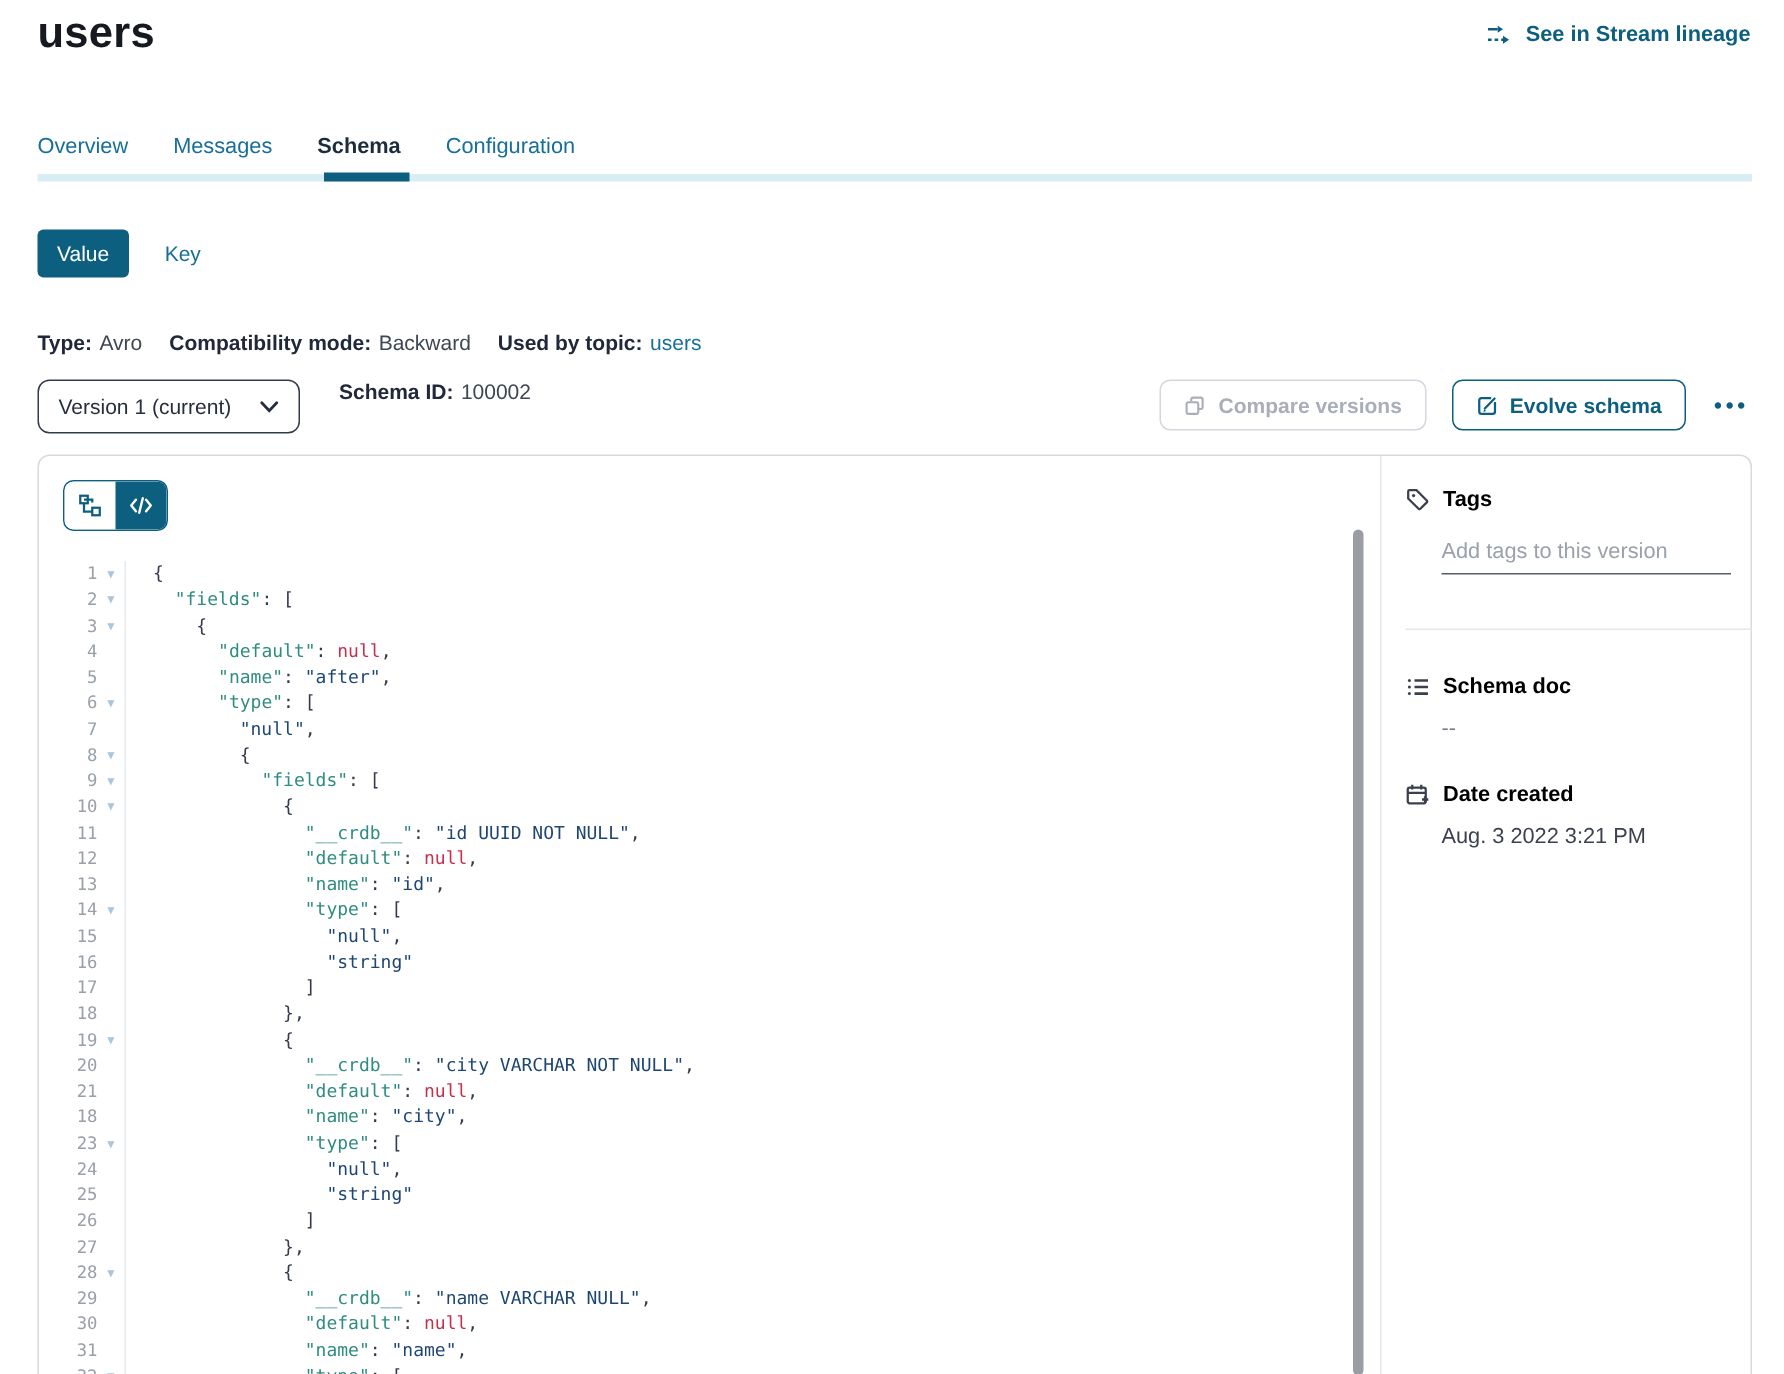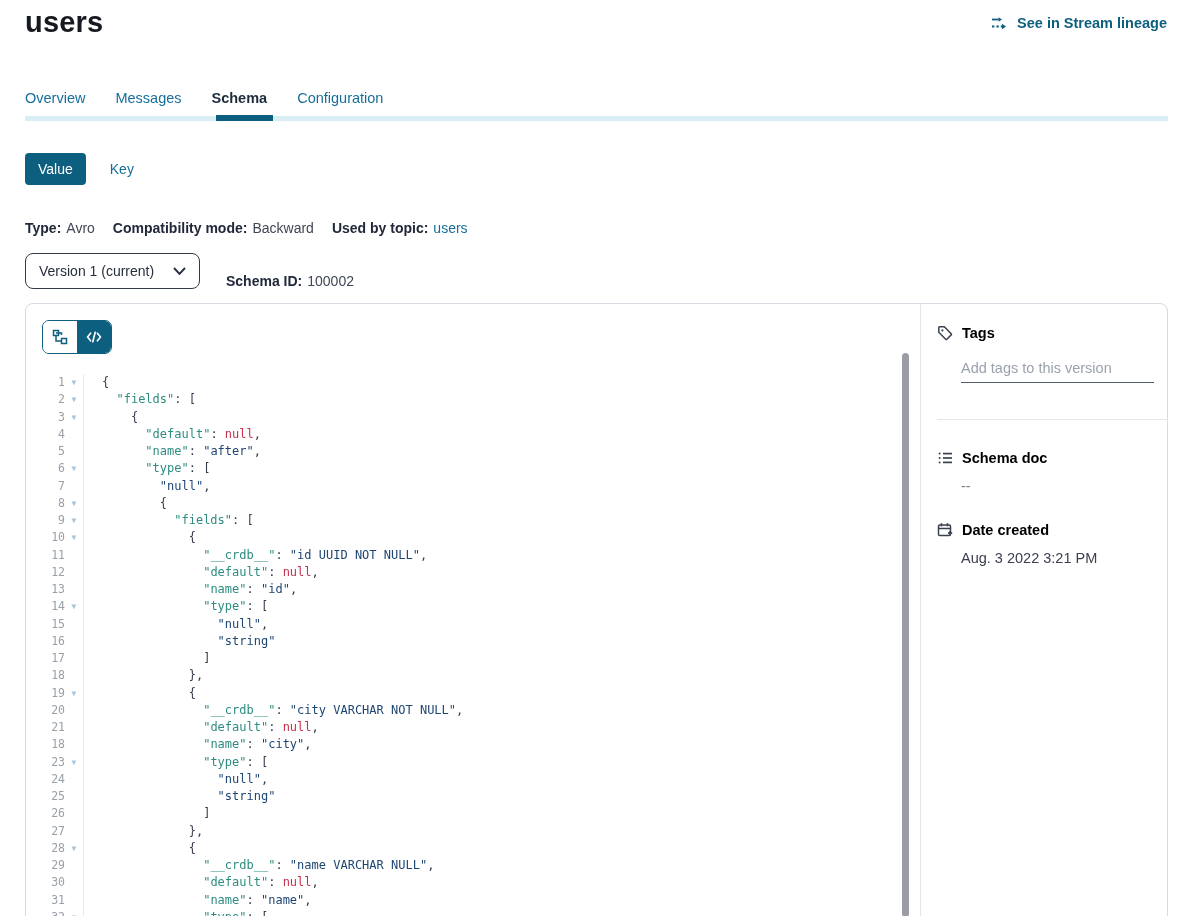--- a/index.html
+++ b/index.html
@@ -28,21 +28,21 @@
   .value-btn{height:32px;padding:15px 13px;background:var(--accent);color:#fff;border:none;border-radius:4px;
     font-size:14px;font-family:inherit;cursor:pointer;display:flex;align-items:center}
   .key-link{color:var(--link);font-size:14px;cursor:pointer}
   
   .meta-row{position:absolute;left:25px;top:220px;display:flex;gap:18px;font-size:14px}
   .meta-pair{display:flex;gap:5px}
   .meta-label{font-weight:700;color:#20283a}
   .meta-value{color:var(--body)}
   .meta-link{color:var(--link);cursor:pointer}
   
-  .controls-row{position:absolute;left:25px;top:253px;width:1143px;height:36px;display:flex;align-items:flex-end}
+  .controls-row{position:absolute;left:25px;top:253px;width:1143px;height:36px;display:flex;align-items:flex-start}
   .version-select{width:175px;height:36px;border:1px solid #333a49;border-radius:8px;background:#fff;
     display:flex;align-items:center;justify-content:space-between;padding:0 13px;font-size:14px;color:#272e3d;cursor:pointer}
   .schema-id{margin-left:26px;font-size:14px;display:flex;gap:5px}
   .btn-cluster{margin-left:auto;display:flex;align-items:center;gap:17px}
   .btn{height:34px;border-radius:7px;background:#fff;display:flex;align-items:center;gap:8px;
     padding:0 15px;font-size:14px;font-family:inherit;cursor:pointer}
   .btn.disabled{border:1px solid #d3d7de;color:#a9aeb9;font-weight:600;cursor:default}
   .btn.primary-outline{border:1.5px solid var(--accent);color:var(--accent);font-weight:700}
   .more-btn{color:var(--accent);font-size:15px;font-weight:900;letter-spacing:2.5px;background:none;border:none;
     cursor:pointer;padding:0 2px}
@@ -126,20 +126,42 @@
     <span>Version 1 (current)</span>
     <span style="display:flex">
       <svg width="13" height="9" viewBox="0 0 13 9" fill="none" stroke="#272e3d" stroke-width="1.9" stroke-linecap="round">
         <path d="M1.5 1.5 L6.5 6.8 L11.5 1.5"></path>
       </svg>
     </span>
   </div>
   <div class="schema-id">
     <span class="meta-label">Schema ID:</span>
     <span class="meta-value">100002</span>
+  </div>
+  <div class="btn-cluster">
+    <button class="btn disabled" disabled="">
+      <span style="display:flex">
+        <svg width="15" height="15" viewBox="0 0 16 16" fill="none" stroke="#a9aeb9" stroke-width="1.5">
+          <path d="M5.5 5 V3.6 Q5.5 2.2 6.9 2.2 H12.2 Q13.6 2.2 13.6 3.6 V8.9 Q13.6 10.3 12.2 10.3 H10.8"></path>
+          <rect x="2.2" y="5.5" width="8.3" height="8.3" rx="1.4"></rect>
+        </svg>
+      </span>
+      <span>Compare versions</span>
+    </button>
+    <button class="btn primary-outline">
+      <span style="display:flex">
+        <svg width="15" height="15" viewBox="0 0 16 16" fill="none" stroke="#0d5f7f" stroke-width="1.6">
+          <path d="M10.8 2.5 H4 Q2.3 2.5 2.3 4.2 V12 Q2.3 13.7 4 13.7 H11.8 Q13.5 13.7 13.5 12 V5.4"></path>
+          <path d="M6.3 10 L13.2 2.8" stroke-linecap="round"></path>
+          <path d="M5.9 10.4 l-.7 2 2-.7 z" fill="#0d5f7f" stroke="none"></path>
+        </svg>
+      </span>
+      <span>Evolve schema</span>
+    </button>
+    <button class="more-btn">•••</button>
   </div>
 </div>
 
 <section class="card">
 
   <div class="seg-toggle">
     <div class="seg" role="button">
       <span style="display:flex">
         <svg width="16" height="16" viewBox="0 0 16 16" fill="none" stroke="#0d5f7f" stroke-width="1.5">
           <rect x="1.5" y="1.5" width="5" height="5"></rect>

